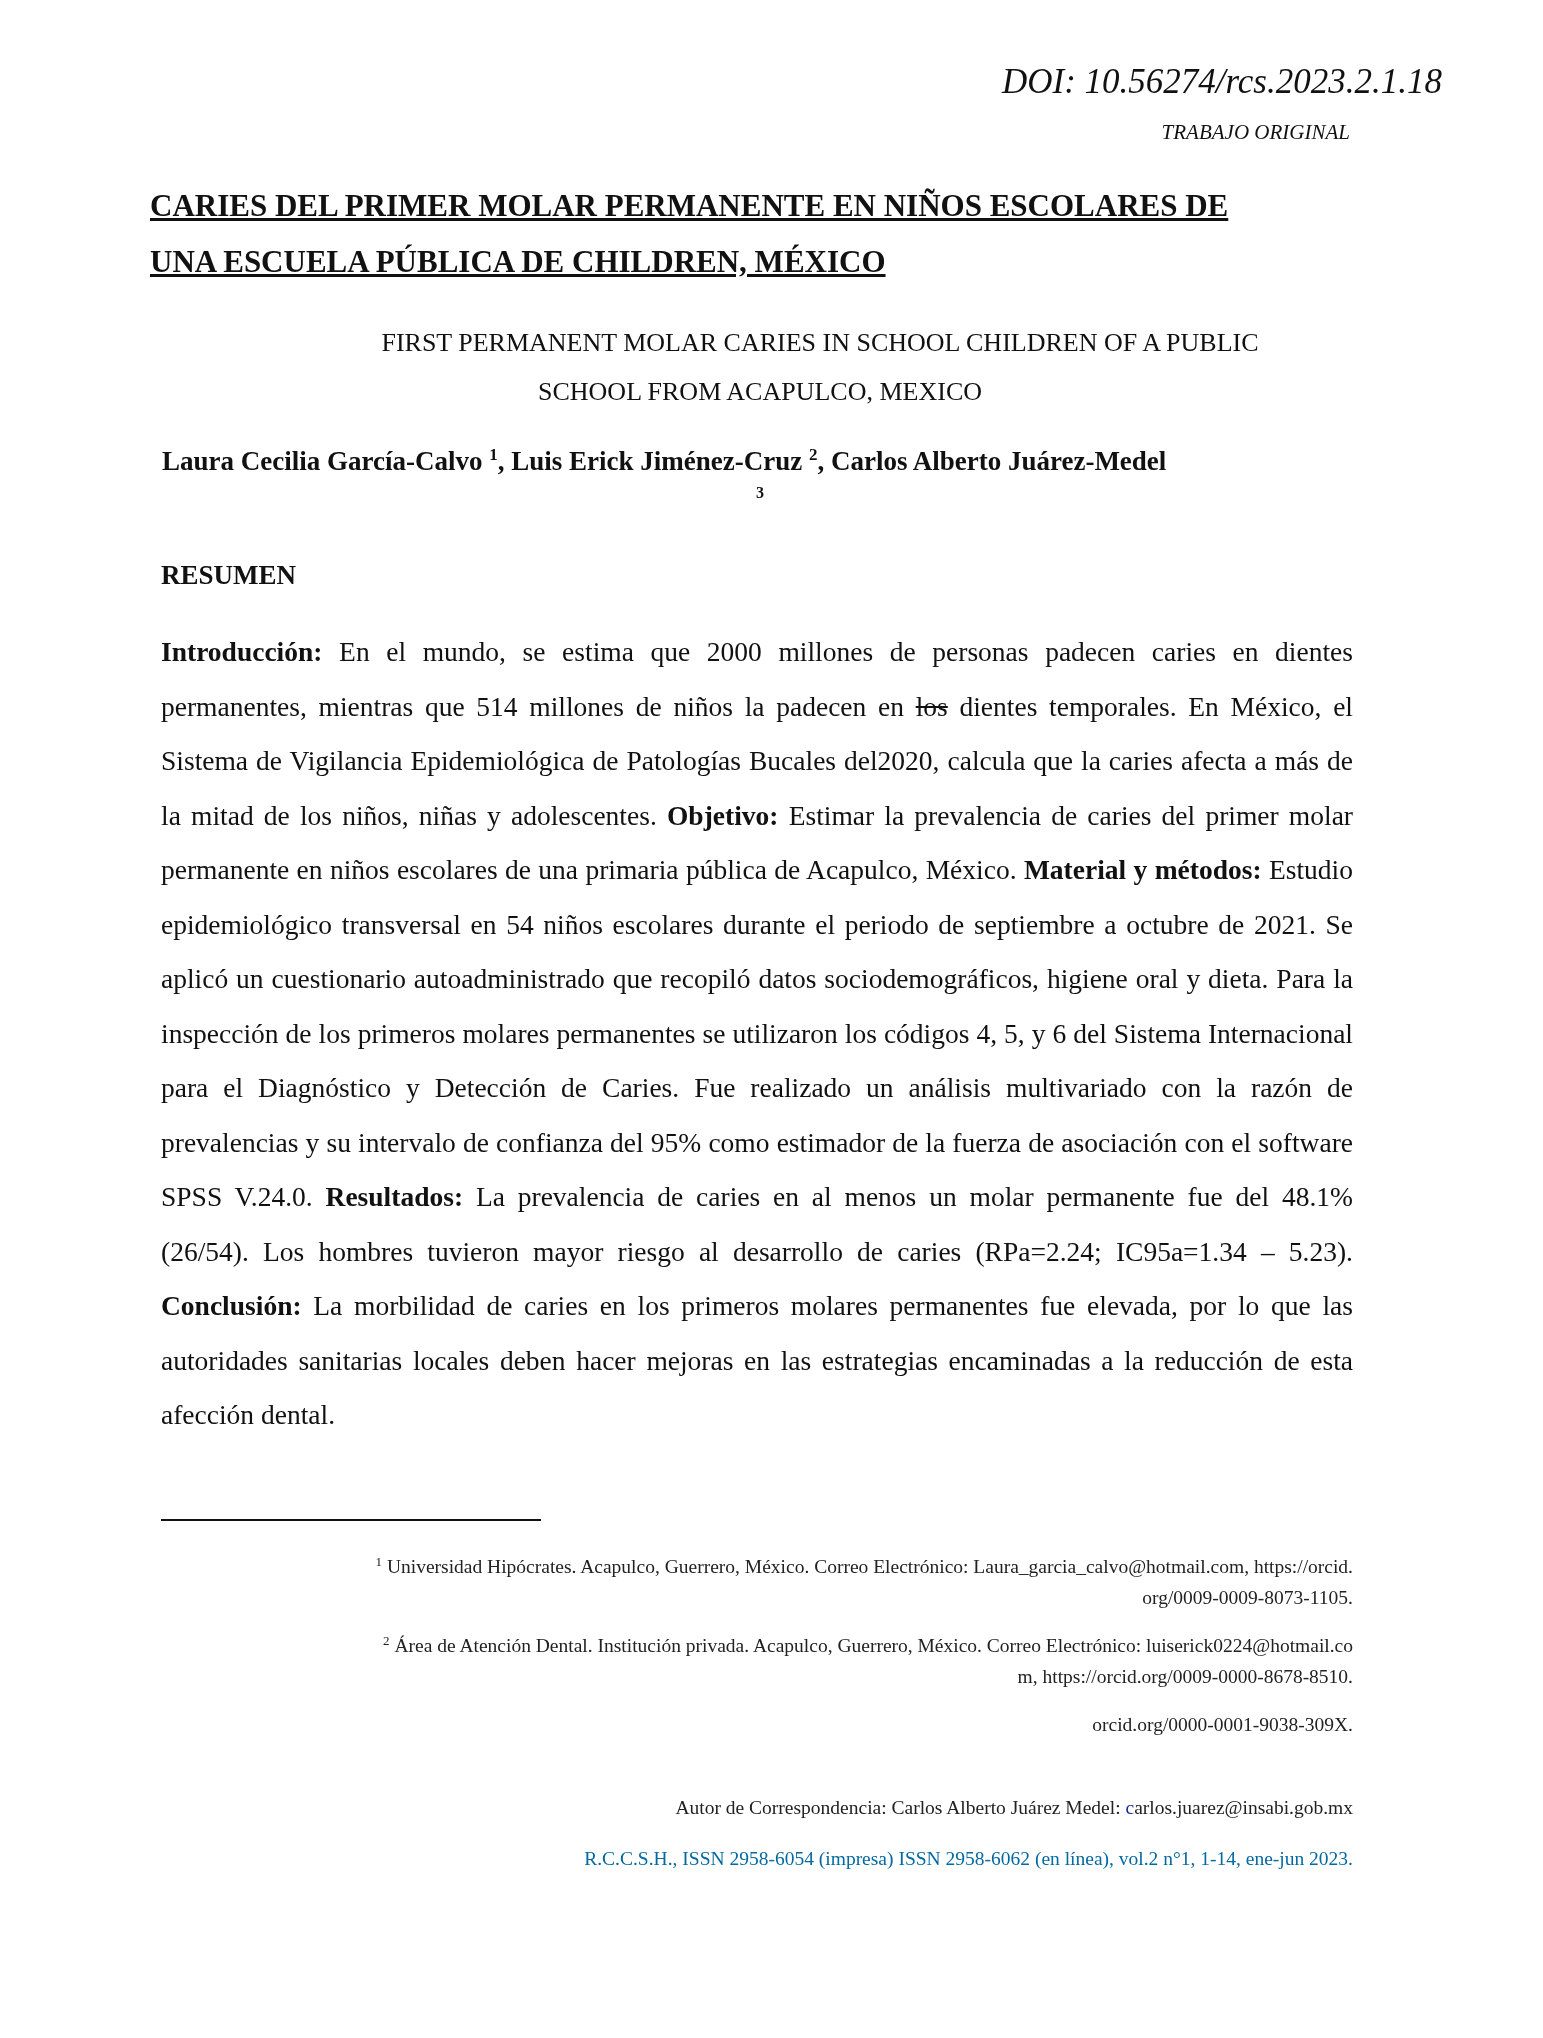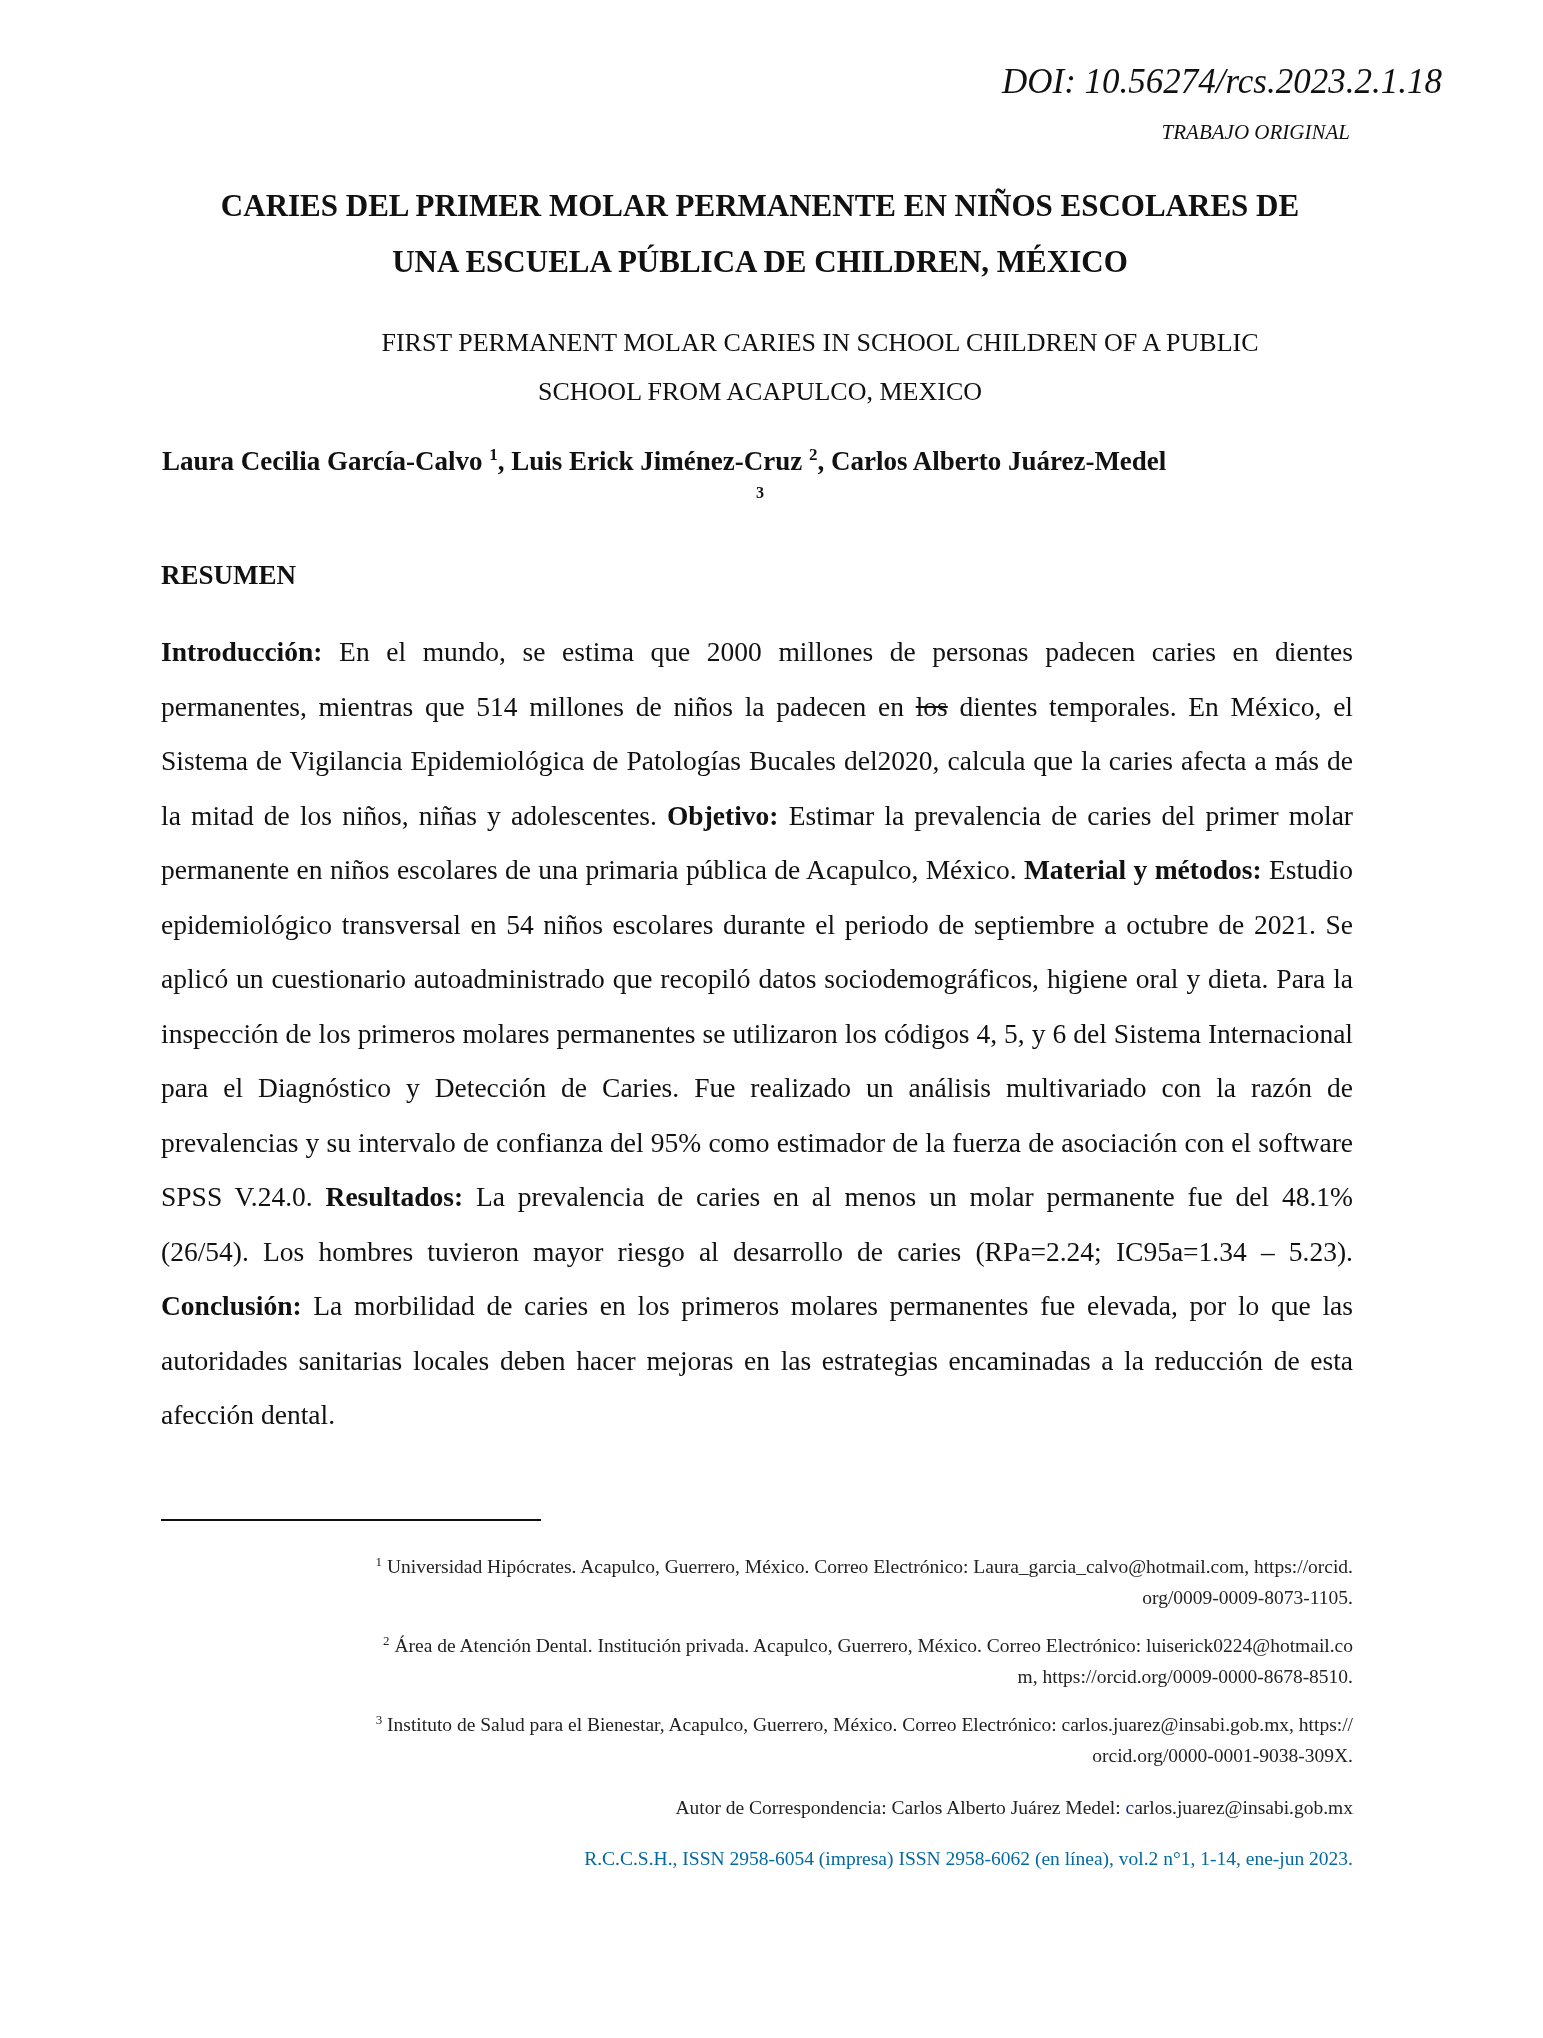--- a/index.html
+++ b/index.html
@@ -31,22 +31,22 @@
       font-style: italic;
       font-weight: normal;
       white-space: nowrap;
     }
     .title-es {
       left: 150px;
       width: 1220px;
       top: 178px;
       font-size: 31px;
       font-weight: bold;
-      text-align: center;
       line-height: 56px;
+      text-decoration: underline;
     }
     .title-es .line { display: block; white-space: nowrap; }
 
     .title-en {
       left: 150px;
       width: 1220px;
       top: 318px;
       font-size: 26px;
       text-align: center;
       line-height: 49px;
@@ -164,21 +164,20 @@
 
 <div class="abs footnote fn1">
   <span class="line"><sup>1</sup><span> Universidad Hipócrates. Acapulco, Guerrero, México. Correo Electrónico: Laura_garcia_calvo@hotmail.com, https://orcid.</span></span>
   <span class="line">org/0009-0009-8073-1105.</span>
 </div>
 <div class="abs footnote fn2">
   <span class="line"><sup>2</sup><span> Área de Atención Dental. Institución privada. Acapulco, Guerrero, México. Correo Electrónico: luiserick0224@hotmail.co</span></span>
   <span class="line">m, https://orcid.org/0009-0000-8678-8510.</span>
 </div>
 <div class="abs footnote fn3">
-  <span class="line"><sup>3</sup><span> Instituto de Salud para el Bienestar, Acapulco, Guerrero, México. Correo Electrónico: carlos.juarez@insabi.gob.mx, https://</span></span>
   <span class="line">orcid.org/0000-0001-9038-309X.</span>
 </div>
 
 <div class="abs correspondence">
   <span>Autor de Correspondencia: Carlos Alberto Juárez Medel: </span><span class="accent">c</span><span>arlos.juarez@insabi.gob.mx</span>
 </div>
 
 <div class="abs journal-ref">R.C.C.S.H., ISSN 2958-6054 (impresa) ISSN 2958-6062 (en línea), vol.2 n°1, 1-14, ene-jun 2023.</div>
 
 </body></html>

